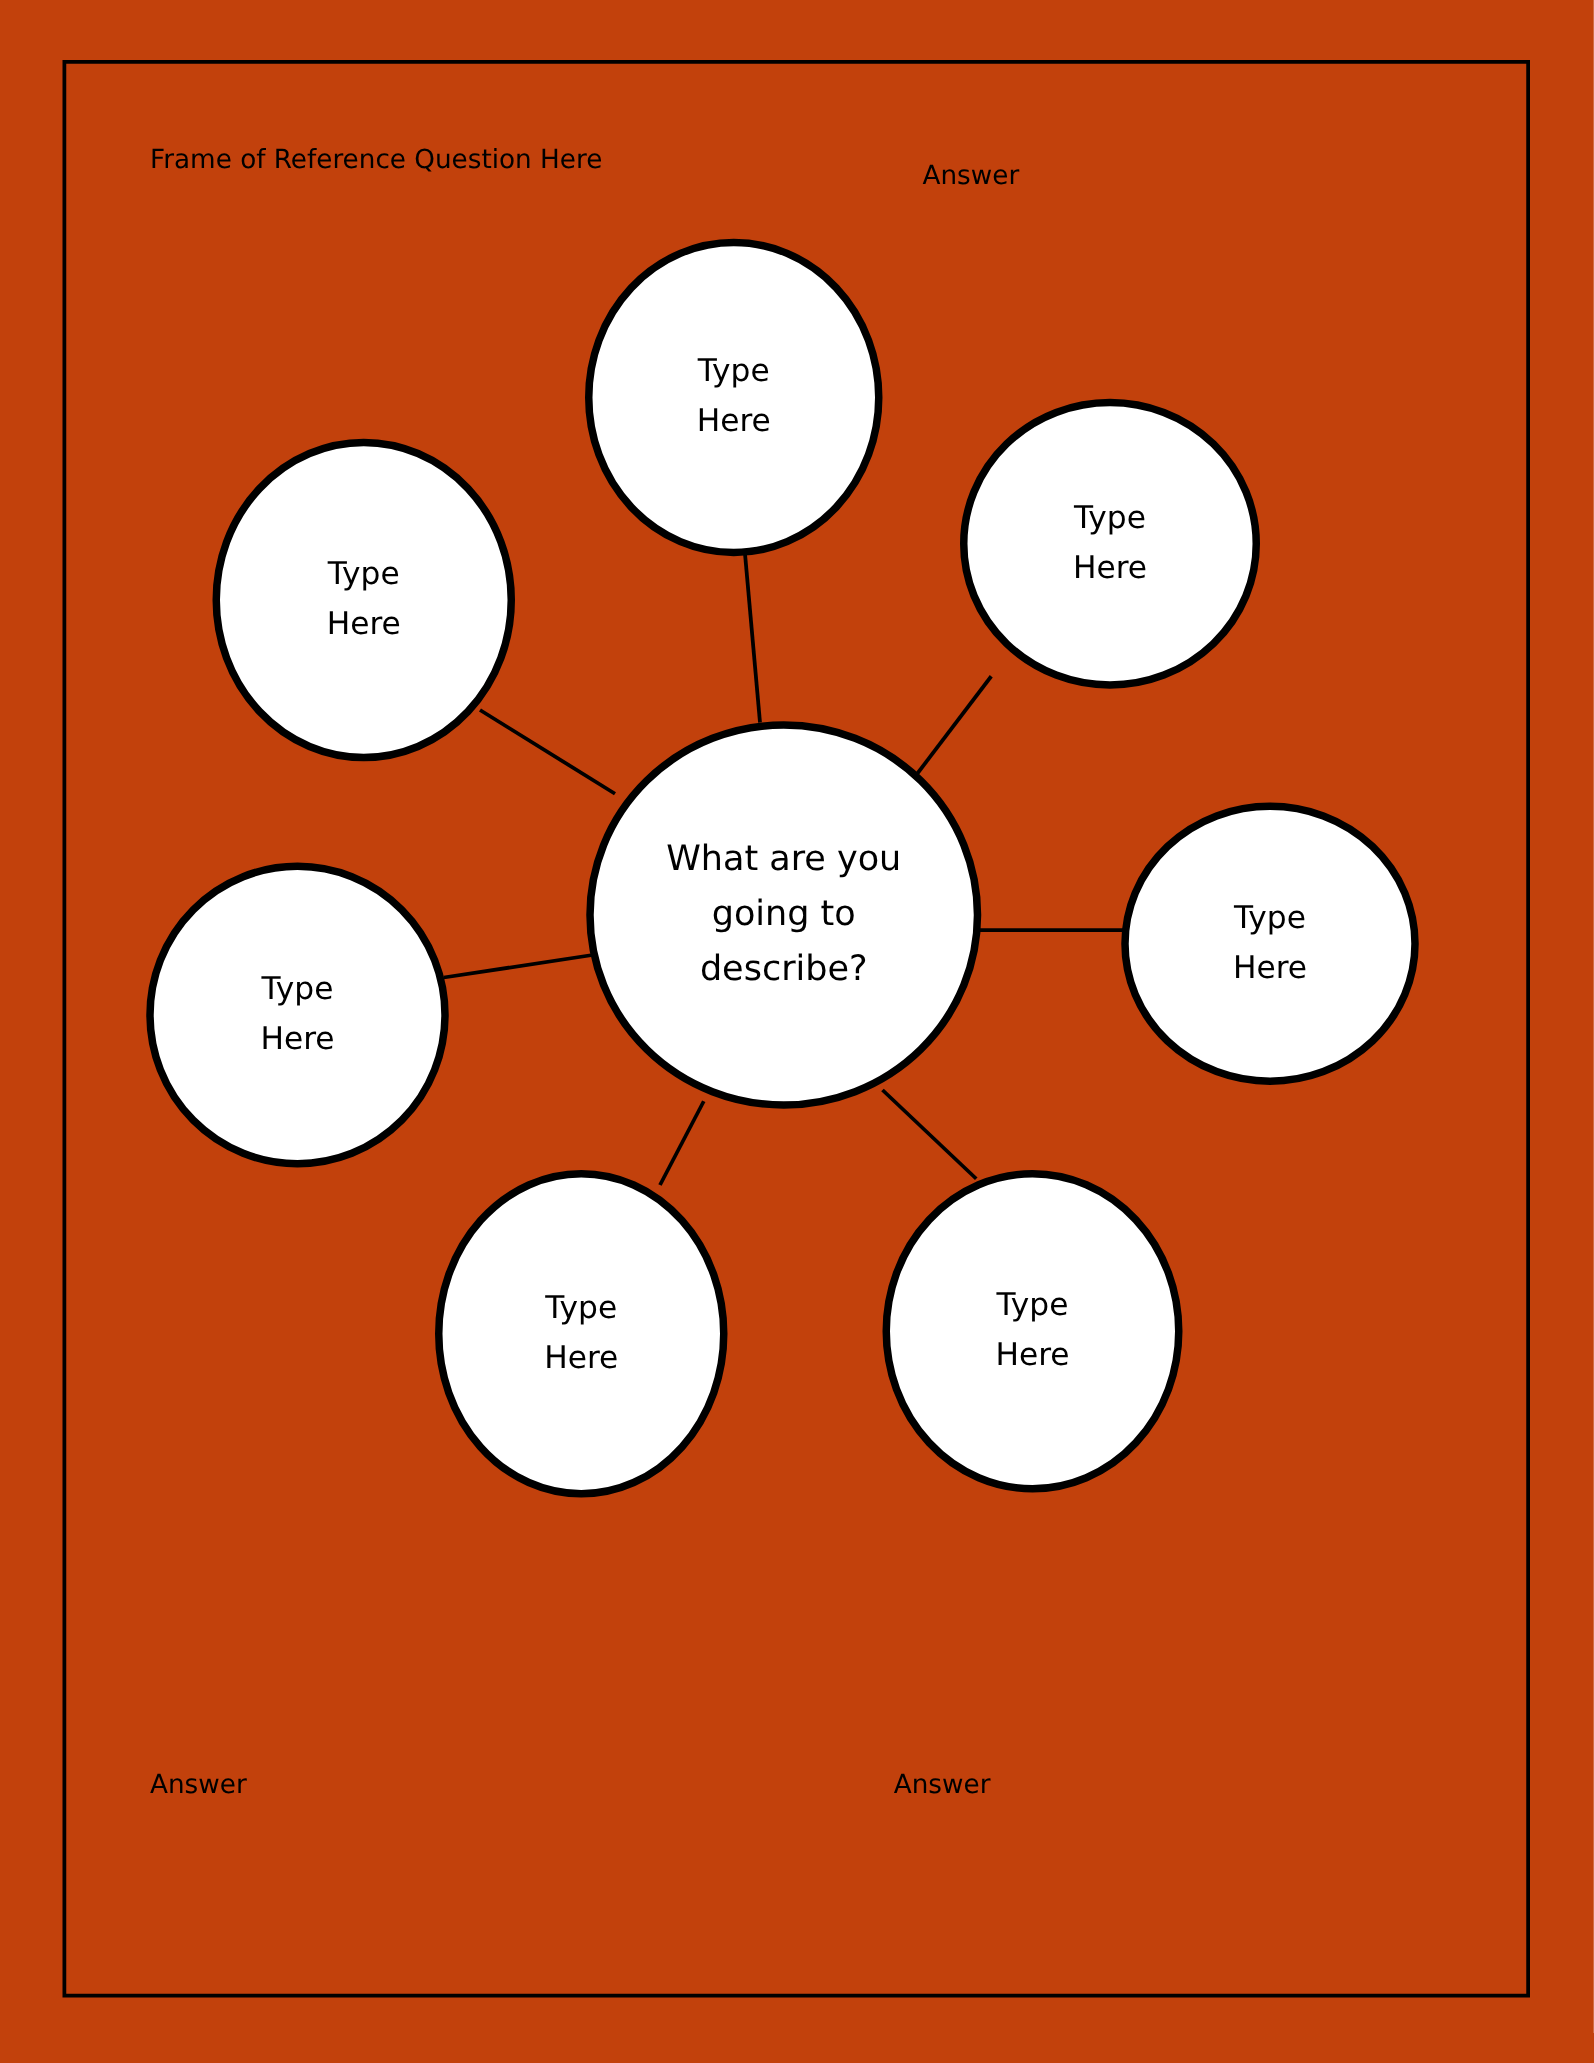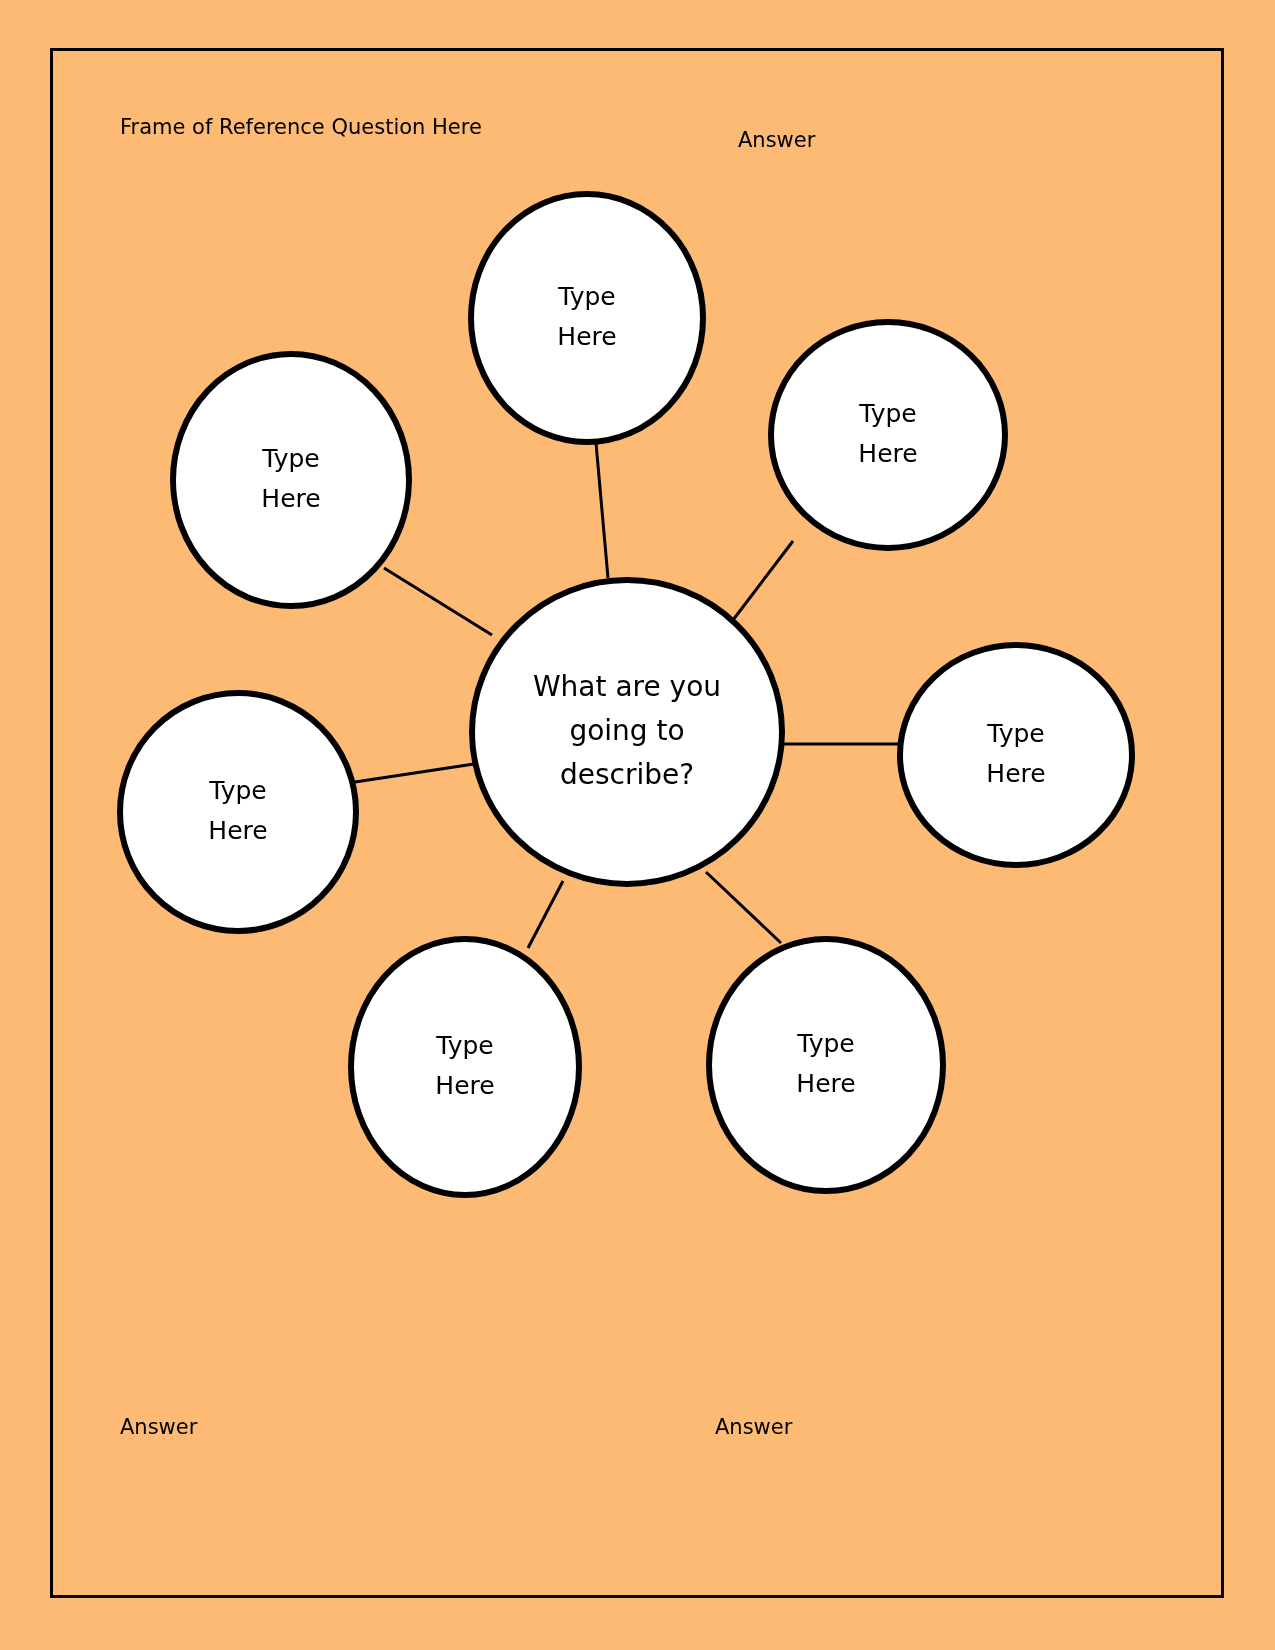--- a/index.html
+++ b/index.html
@@ -11,21 +11,21 @@
     width: 1275px;
     height: 1650px;
     font-family: "DejaVu Sans", sans-serif;
     color: #000000;
     overflow: hidden;
   }
   #page {
     position: relative;
     width: 1275px;
     height: 1650px;
-    background: #fdba74;
+    background: #c2410c;
   }
   
   #page-frame {
     position: absolute;
     left: 50px;
     top: 48px;
     width: 1174px;
     height: 1550px;
     border: 3px solid #000000;
     box-sizing: border-box;

